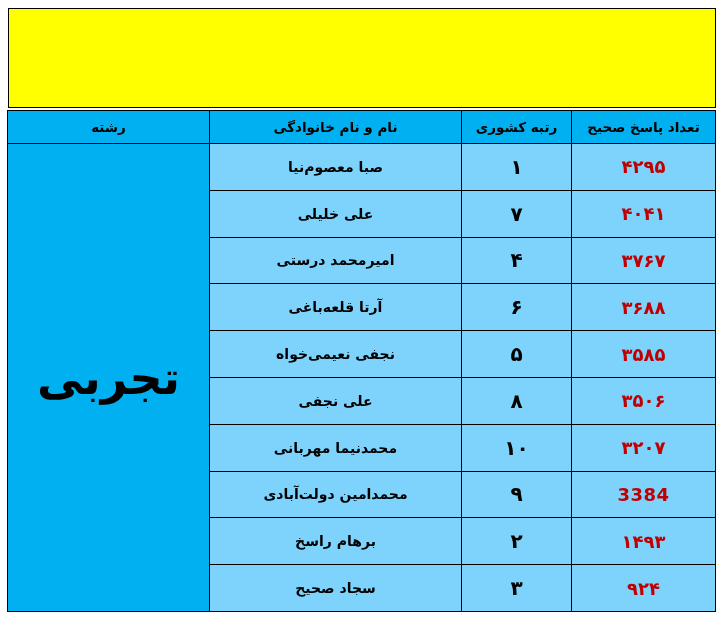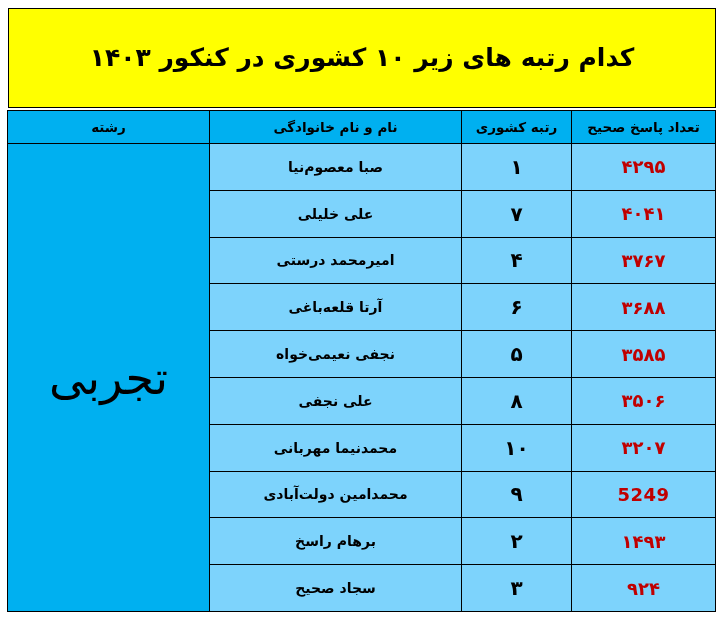--- a/index.html
+++ b/index.html
@@ -100,31 +100,30 @@
   }
   td.name {
     color: #000000;
     font-size: 14px;
     font-weight: bold;
   }
   td.field-cell {
     background: #00b0f0;
     color: #000000;
     font-size: 46px;
-    font-weight: normal;
+    font-weight: bold;
     vertical-align: middle;
   }
 </style>
 </head>
 <body>
 
 <div class="sheet">
 
   <div class="title-banner">
-    <div class="title-line">کدام رتبه های زیر ۱۰ کشوری در کنکور ۱۴۰۳</div>
   </div>
 
   <div class="table-wrap">
     <table class="main">
       <colgroup>
         <col class="c-score">
         <col class="c-rank">
         <col class="c-name">
         <col class="c-field">
       </colgroup>
@@ -167,21 +166,21 @@
           <td class="score">۳۵۰۶</td>
           <td class="rank">۸</td>
           <td class="name">علی نجفی</td>
         </tr>
         <tr>
           <td class="score">۳۲۰۷</td>
           <td class="rank">۱۰</td>
           <td class="name">محمدنیما مهربانی</td>
         </tr>
         <tr>
-          <td class="score">5249</td>
+          <td class="score">3384</td>
           <td class="rank">۹</td>
           <td class="name">محمدامین دولت‌آبادی</td>
         </tr>
         <tr>
           <td class="score">۱۴۹۳</td>
           <td class="rank">۲</td>
           <td class="name">برهام راسخ</td>
         </tr>
         <tr>
           <td class="score">۹۲۴</td>

